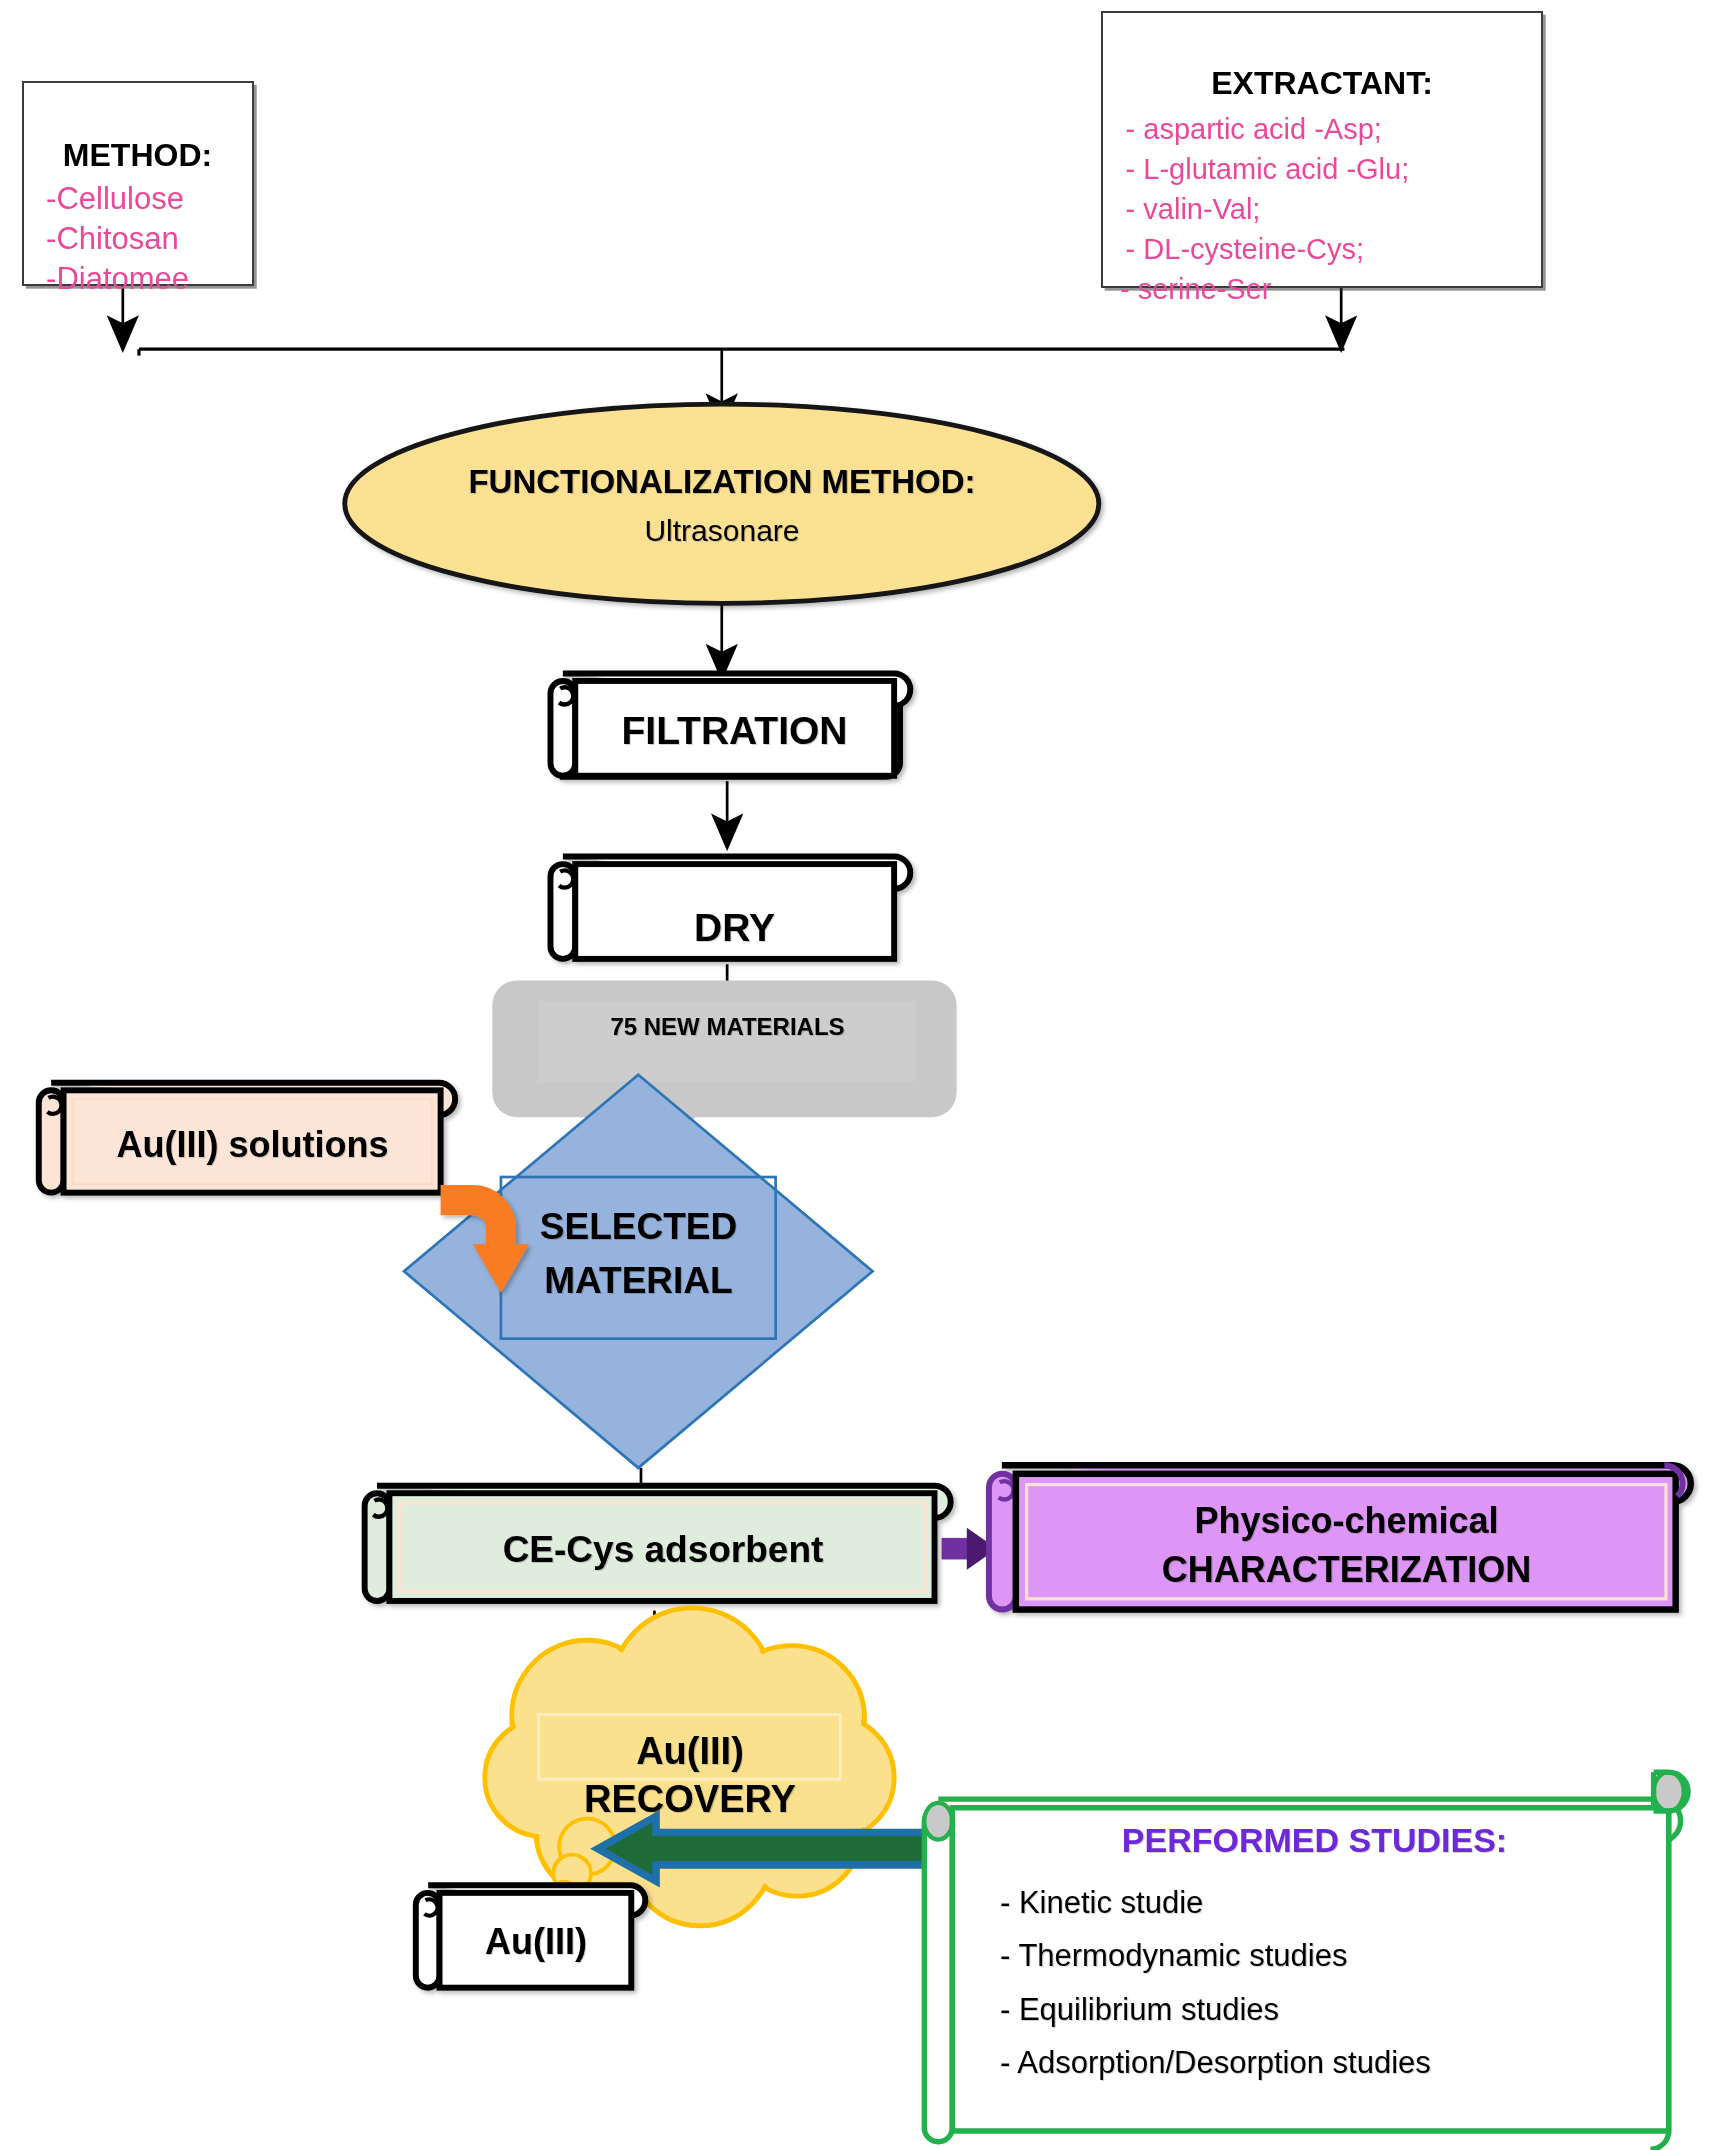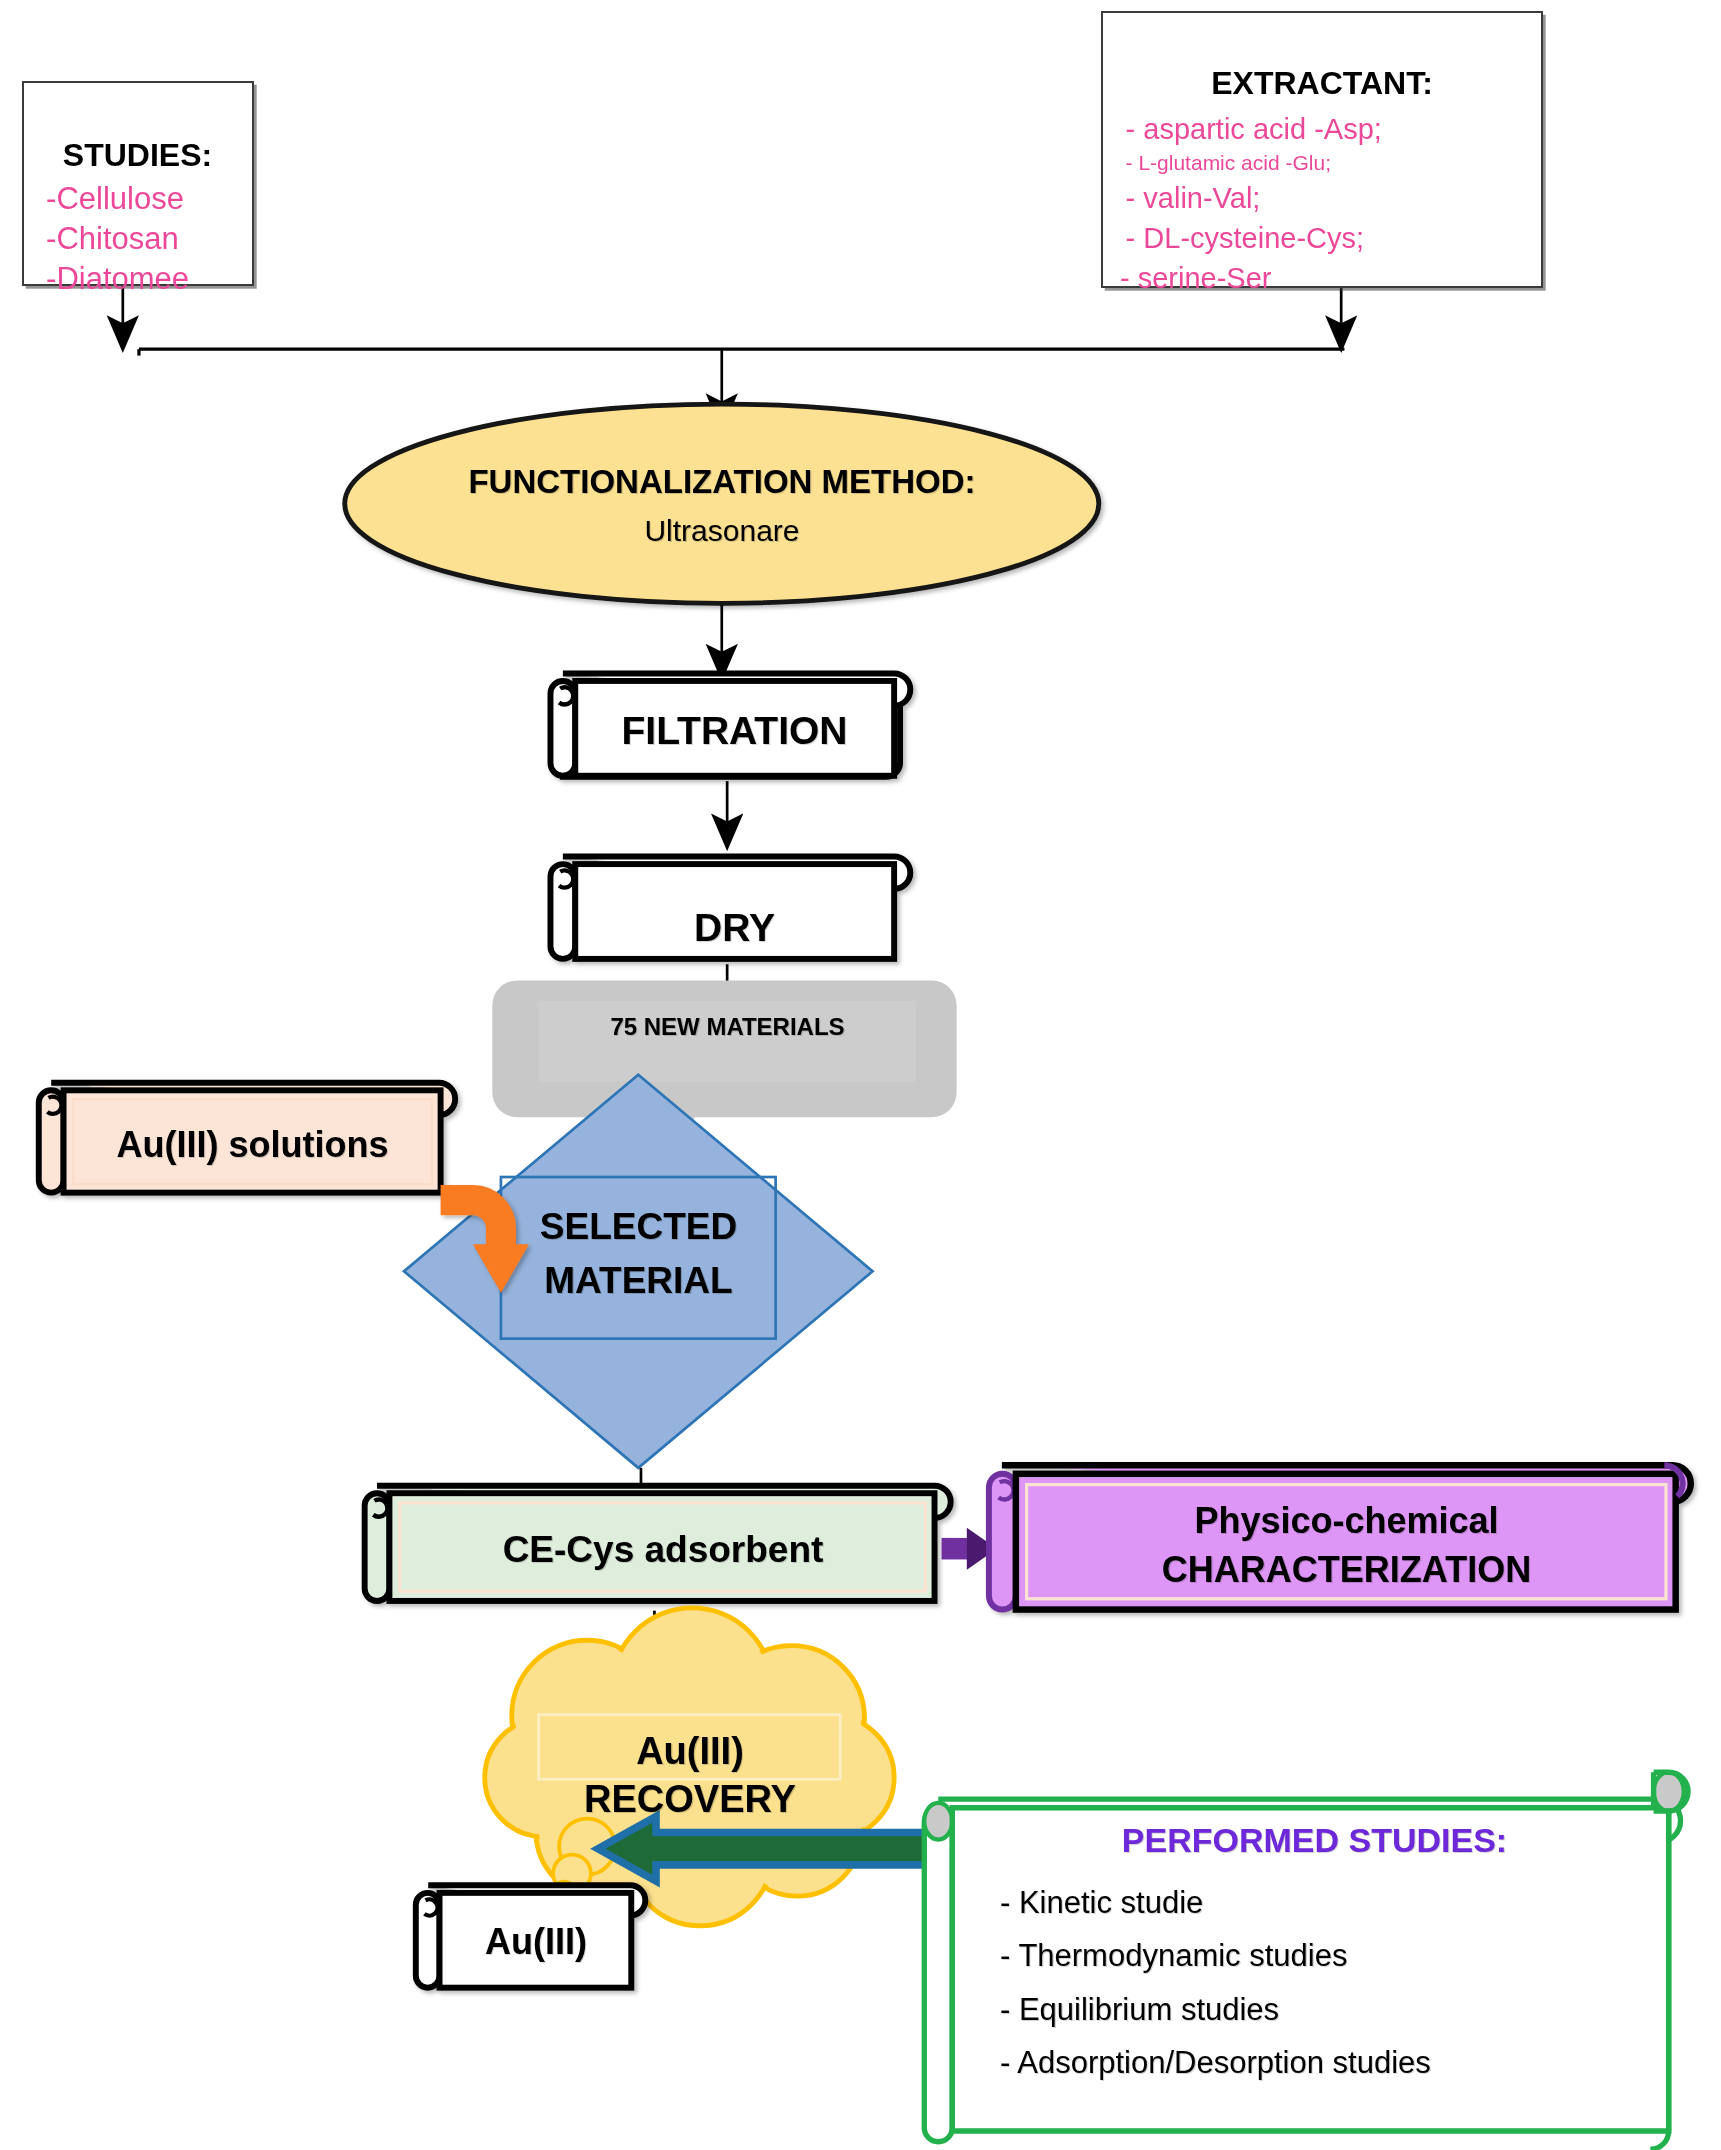--- a/index.html
+++ b/index.html
@@ -192,30 +192,30 @@
       <path d="M1768 3356 h1330 v600 h-1330 z" fill="#fff" stroke="#22B14C" stroke-width="10"></path>
 
       <ellipse cx="3098" cy="3326" rx="28" ry="36" fill="#C9C9C9" stroke="#22B14C" stroke-width="8"></ellipse>
       <path d="M3070 3290 h28 a36 36 0 0 1 0 72 h-28" fill="none" stroke="#22B14C" stroke-width="10"></path>
       <path d="M3070 3290 v70" fill="none" stroke="#22B14C" stroke-width="10"></path>
       <path d="M3098 3362 v594 a34 34 0 0 1 -34 34" fill="none" stroke="#22B14C" stroke-width="10"></path>
     </g>
   </svg>
 
   <div class="abs plainbox" style="left:21.5px;top:81px;width:232px;height:205px;padding:14px 0 0 0;">
-    <div class="ptitle" style="font-size:32px;margin-bottom:5.4px;">STUDIES:</div>
+    <div class="ptitle" style="font-size:32px;margin-bottom:5.4px;">METHOD:</div>
     <div class="pline" style="font-size:31px;padding-left:22.6px;line-height:1.28;">-Cellulose</div>
     <div class="pline" style="font-size:31px;padding-left:22.6px;line-height:1.28;">-Chitosan</div>
     <div class="pline" style="font-size:31px;padding-left:22.6px;line-height:1.28;">-Diatomee</div>
   </div>
 
   <div class="abs plainbox" style="left:1101px;top:10.8px;width:442px;height:277px;padding:12px 0 0 0;">
     <div class="ptitle" style="font-size:32px;margin-bottom:7.5px;">EXTRACTANT:</div>
     <div class="pline" style="font-size:29px;padding-left:22.6px;line-height:1.38;">- aspartic acid -Asp;</div>
-    <div class="pline" style="font-size:21px;padding-left:22.6px;line-height:1.38;">- L-glutamic acid -Glu;</div>
+    <div class="pline" style="font-size:29px;padding-left:22.6px;line-height:1.38;">- L-glutamic acid -Glu;</div>
     <div class="pline" style="font-size:29px;padding-left:22.6px;line-height:1.38;">- valin-Val;</div>
     <div class="pline" style="font-size:29px;padding-left:22.6px;line-height:1.38;">- DL-cysteine-Cys;</div>
     <div class="pline" style="font-size:29px;padding-left:17px;line-height:1.38;">- serine-Ser</div>
   </div>
 
   <div class="lbl b shadowtxt" style="left:399px;top:461px;width:646px;font-size:33px;">FUNCTIONALIZATION METHOD:</div>
   <div class="lbl shadowtxt" style="left:399px;top:512px;width:646px;font-size:30px;">Ultrasonare</div>
 
   <div class="lbl b shadowtxt" style="left:575px;top:707px;width:319px;font-size:39px;">FILTRATION</div>
 

